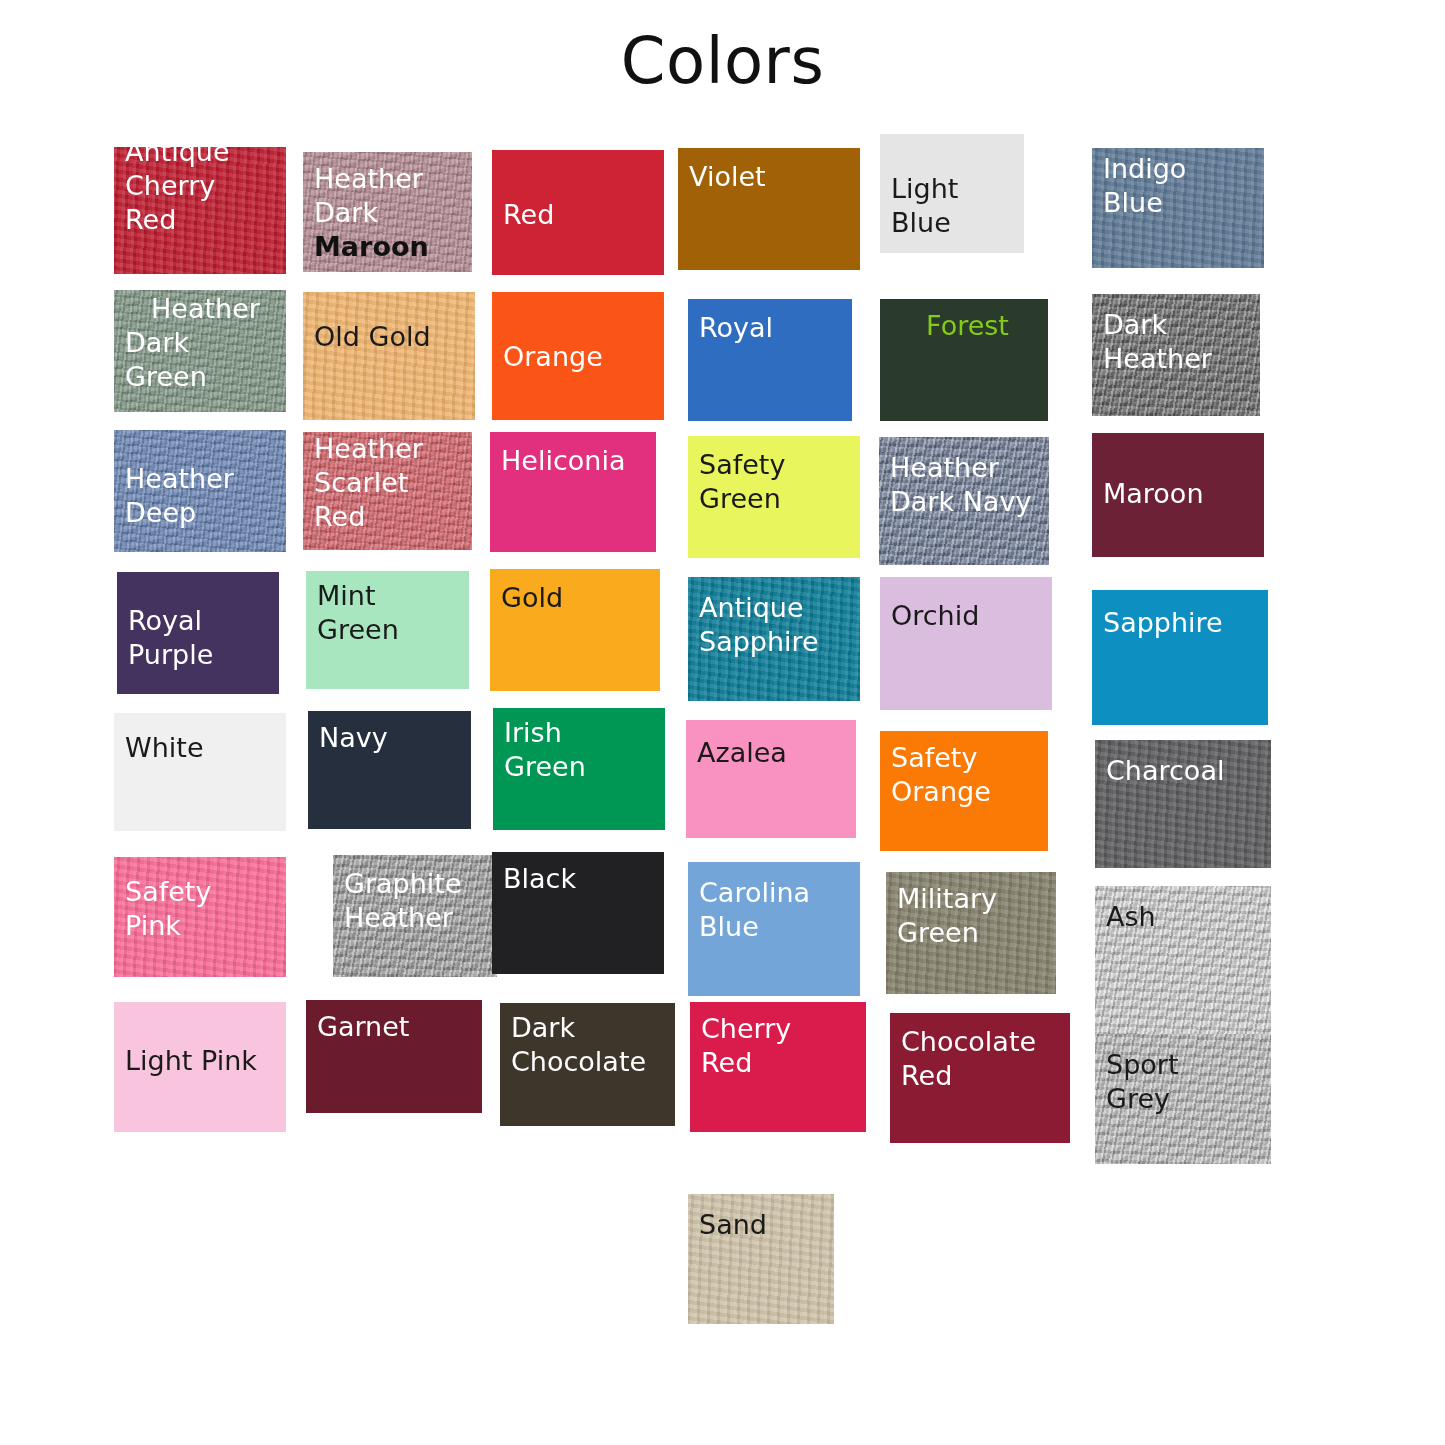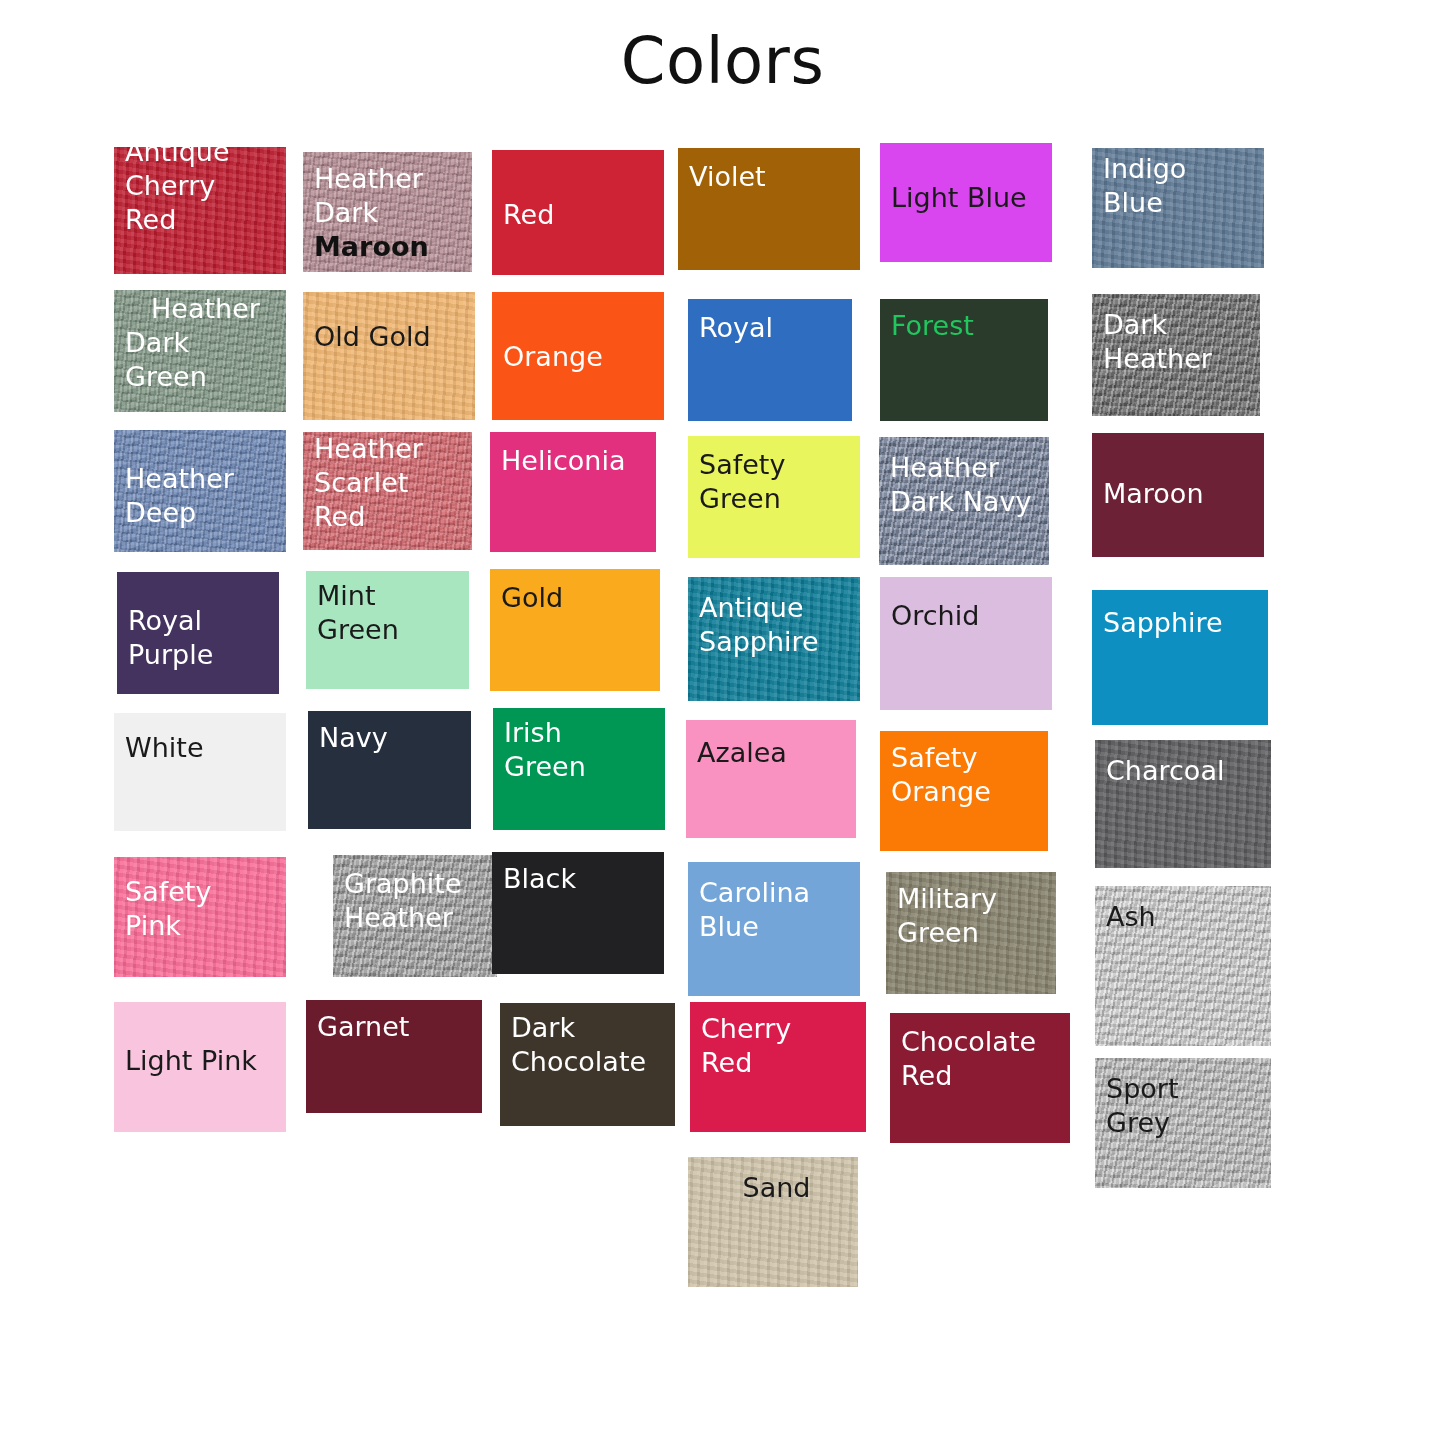--- a/index.html
+++ b/index.html
@@ -165,28 +165,28 @@
       <div class="swatch-label" style="color: rgb(26, 26, 26); top: 16px;">Azalea</div>
     </div>
     <div class="swatch" style="left: 688px; top: 862px; width: 172px; height: 134px; background-color: rgb(115, 165, 216);">
       <div class="swatch-label" style="color: rgb(255, 255, 255); top: 14px;">Carolina
 Blue</div>
     </div>
     <div class="swatch" style="left: 690px; top: 1002px; width: 176px; height: 130px; background-color: rgb(218, 28, 76);">
       <div class="swatch-label" style="color: rgb(255, 255, 255); top: 10px;">Cherry
 Red</div>
     </div>
-    <div class="swatch tex-heather-soft" style="left: 688px; top: 1157px; width: 170px; height: 130px; background-color: rgb(206, 194, 168); text-align: center;">
+    <div class="swatch tex-heather-soft" style="left: 688px; top: 1194px; width: 146px; height: 130px; background-color: rgb(206, 194, 168);">
       <div class="swatch-label" style="color: rgb(26, 26, 26); top: 14px;">Sand</div>
     </div>
-    <div class="swatch" style="left: 880px; top: 143px; width: 172px; height: 119px; background-color: #d946ef;">
+    <div class="swatch" style="left: 880px; top: 134px; width: 144px; height: 119px; background-color: #e5e5e5;">
       <div class="swatch-label" style="color: rgb(26, 26, 26); top: 38px;">Light Blue</div>
     </div>
     <div class="swatch" style="left: 880px; top: 299px; width: 168px; height: 122px; background-color: rgb(42, 58, 43);">
-      <div class="swatch-label" style="color: #22c55e; top: 10px;">Forest</div>
+      <div class="swatch-label" style="color: #84cc16; top: 10px; text-align: center;">Forest</div>
     </div>
     <div class="swatch tex-heather-strong" style="left: 879px; top: 437px; width: 170px; height: 128px; background-color: rgb(118, 131, 159);">
       <div class="swatch-label" style="color: rgb(255, 255, 255); top: 14px;">Heather
 Dark Navy</div>
     </div>
     <div class="swatch" style="left: 880px; top: 577px; width: 172px; height: 133px; background-color: rgb(219, 189, 224);">
       <div class="swatch-label" style="color: rgb(26, 26, 26); top: 22px;">Orchid</div>
     </div>
     <div class="swatch" style="left: 880px; top: 731px; width: 168px; height: 120px; background-color: rgb(251, 122, 5);">
       <div class="swatch-label" style="color: rgb(255, 255, 255); top: 10px;">Safety
@@ -213,17 +213,17 @@
     </div>
     <div class="swatch" style="left: 1092px; top: 590px; width: 176px; height: 135px; background-color: rgb(14, 143, 194);">
       <div class="swatch-label" style="color: rgb(255, 255, 255); top: 16px;">Sapphire</div>
     </div>
     <div class="swatch tex-heather-soft" style="left: 1095px; top: 740px; width: 176px; height: 128px; background-color: rgb(91, 91, 94);">
       <div class="swatch-label" style="color: rgb(255, 255, 255); top: 14px;">Charcoal</div>
     </div>
     <div class="swatch tex-heather-strong" style="left: 1095px; top: 886px; width: 176px; height: 160px; background-color: rgb(216, 216, 216);">
       <div class="swatch-label" style="color: rgb(26, 26, 26); top: 14px;">Ash</div>
     </div>
-    <div class="swatch tex-heather-strong" style="left: 1095px; top: 1034px; width: 176px; height: 130px; background-color: rgb(196, 196, 196); margin-top: 24px;">
+    <div class="swatch tex-heather-strong" style="left: 1095px; top: 1034px; width: 176px; height: 130px; background-color: rgb(196, 196, 196);">
       <div class="swatch-label" style="color: rgb(26, 26, 26); top: 14px;">Sport
 Grey</div>
     </div>
   </div>
 
 </body></html>

